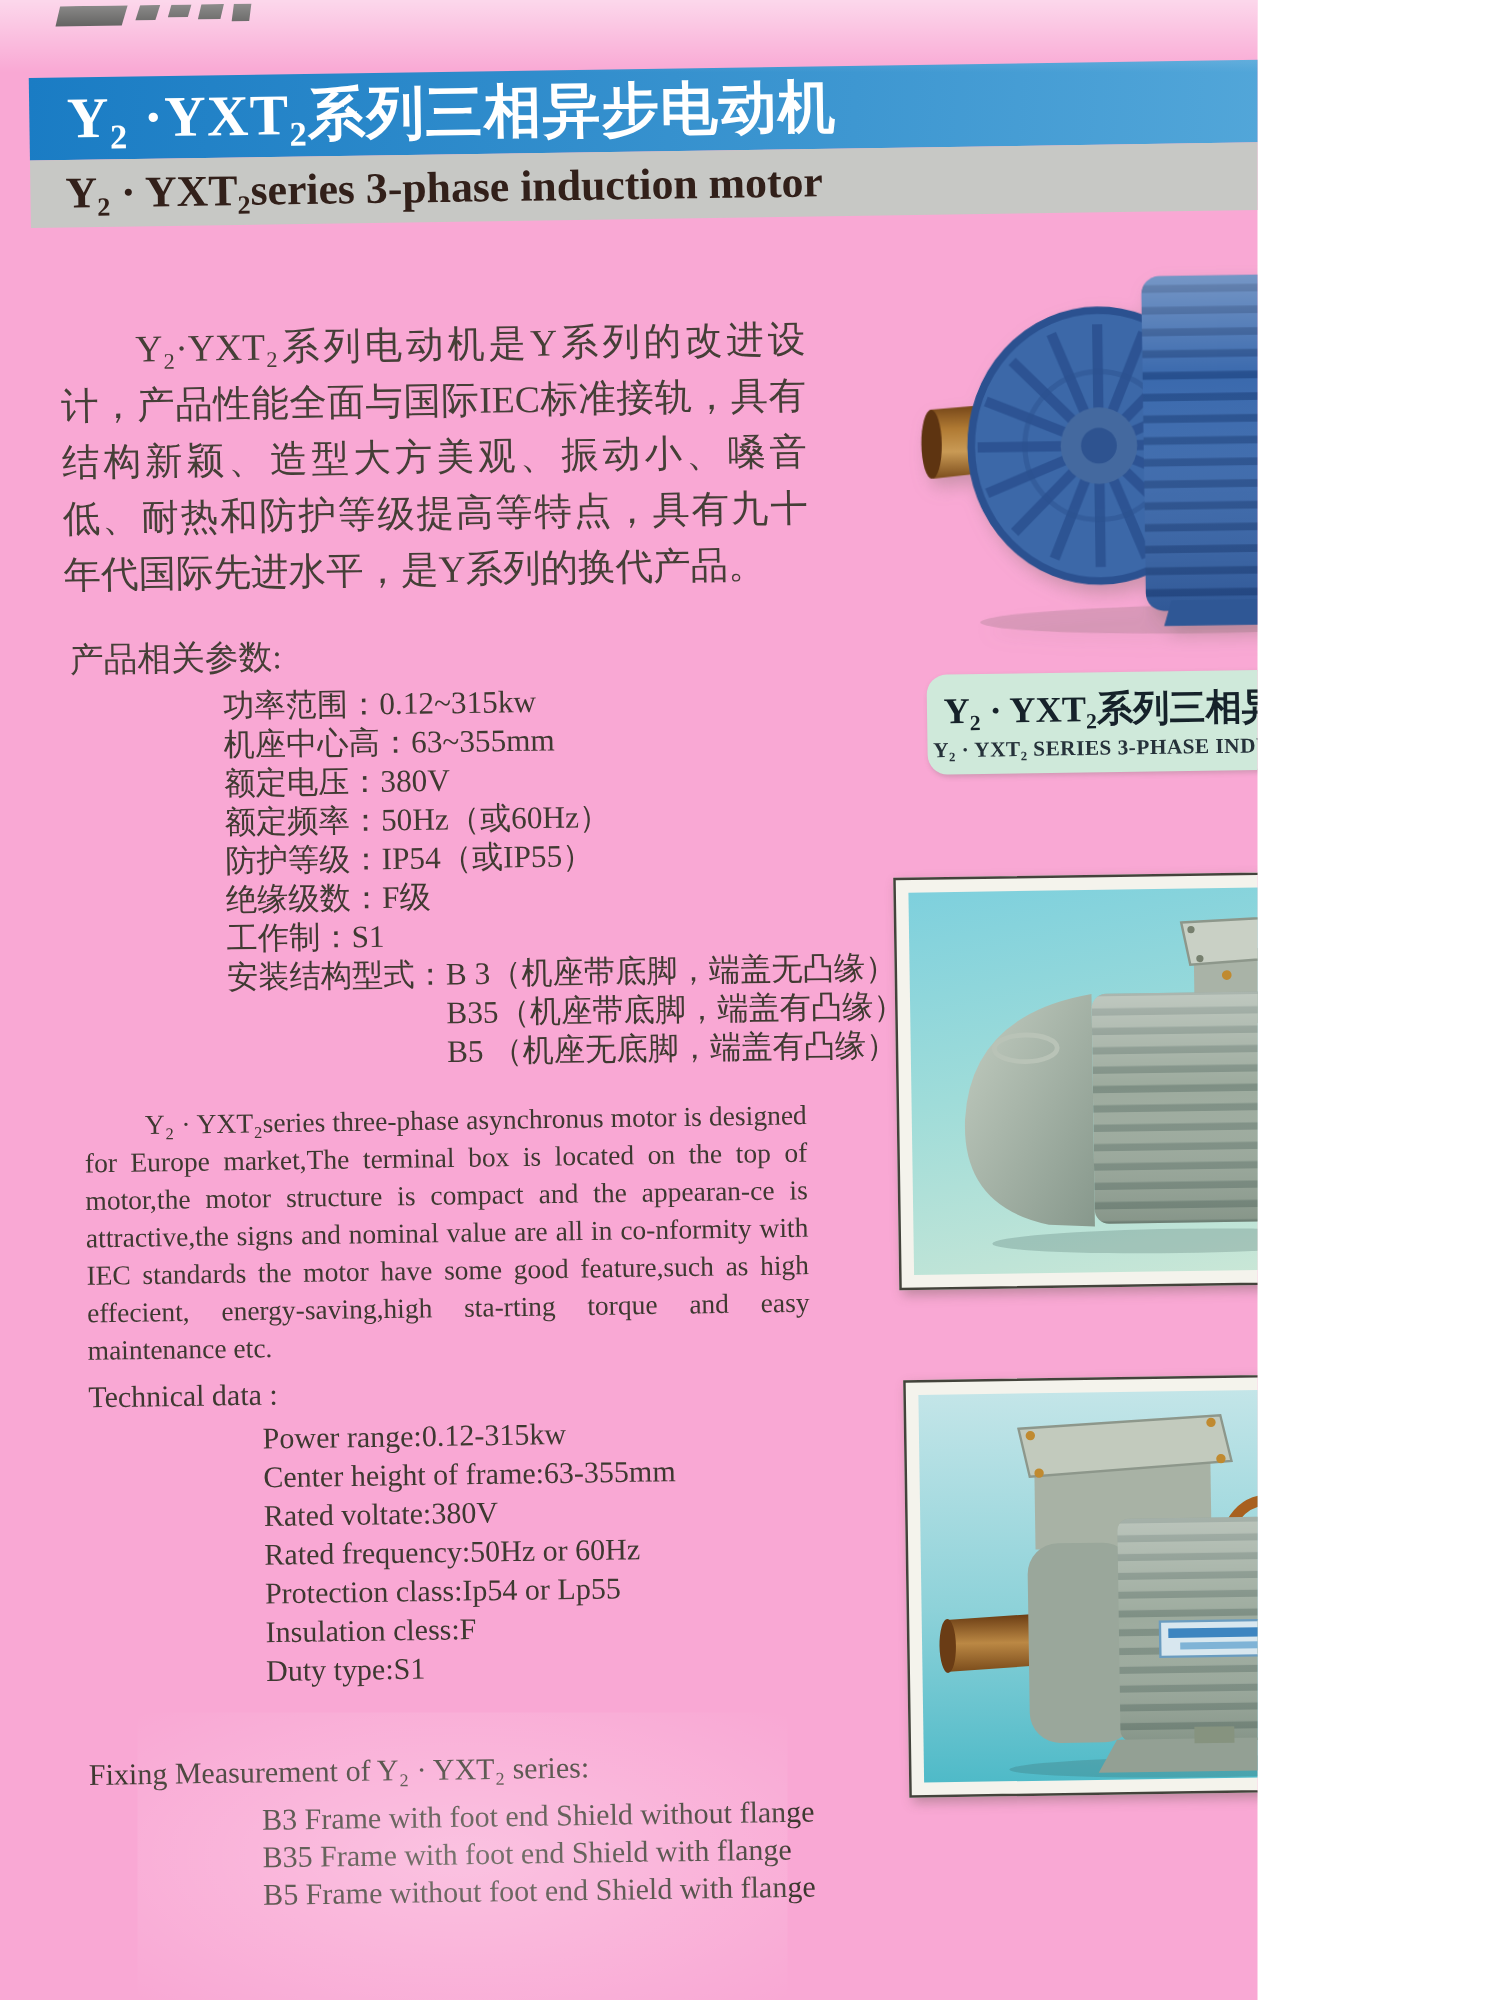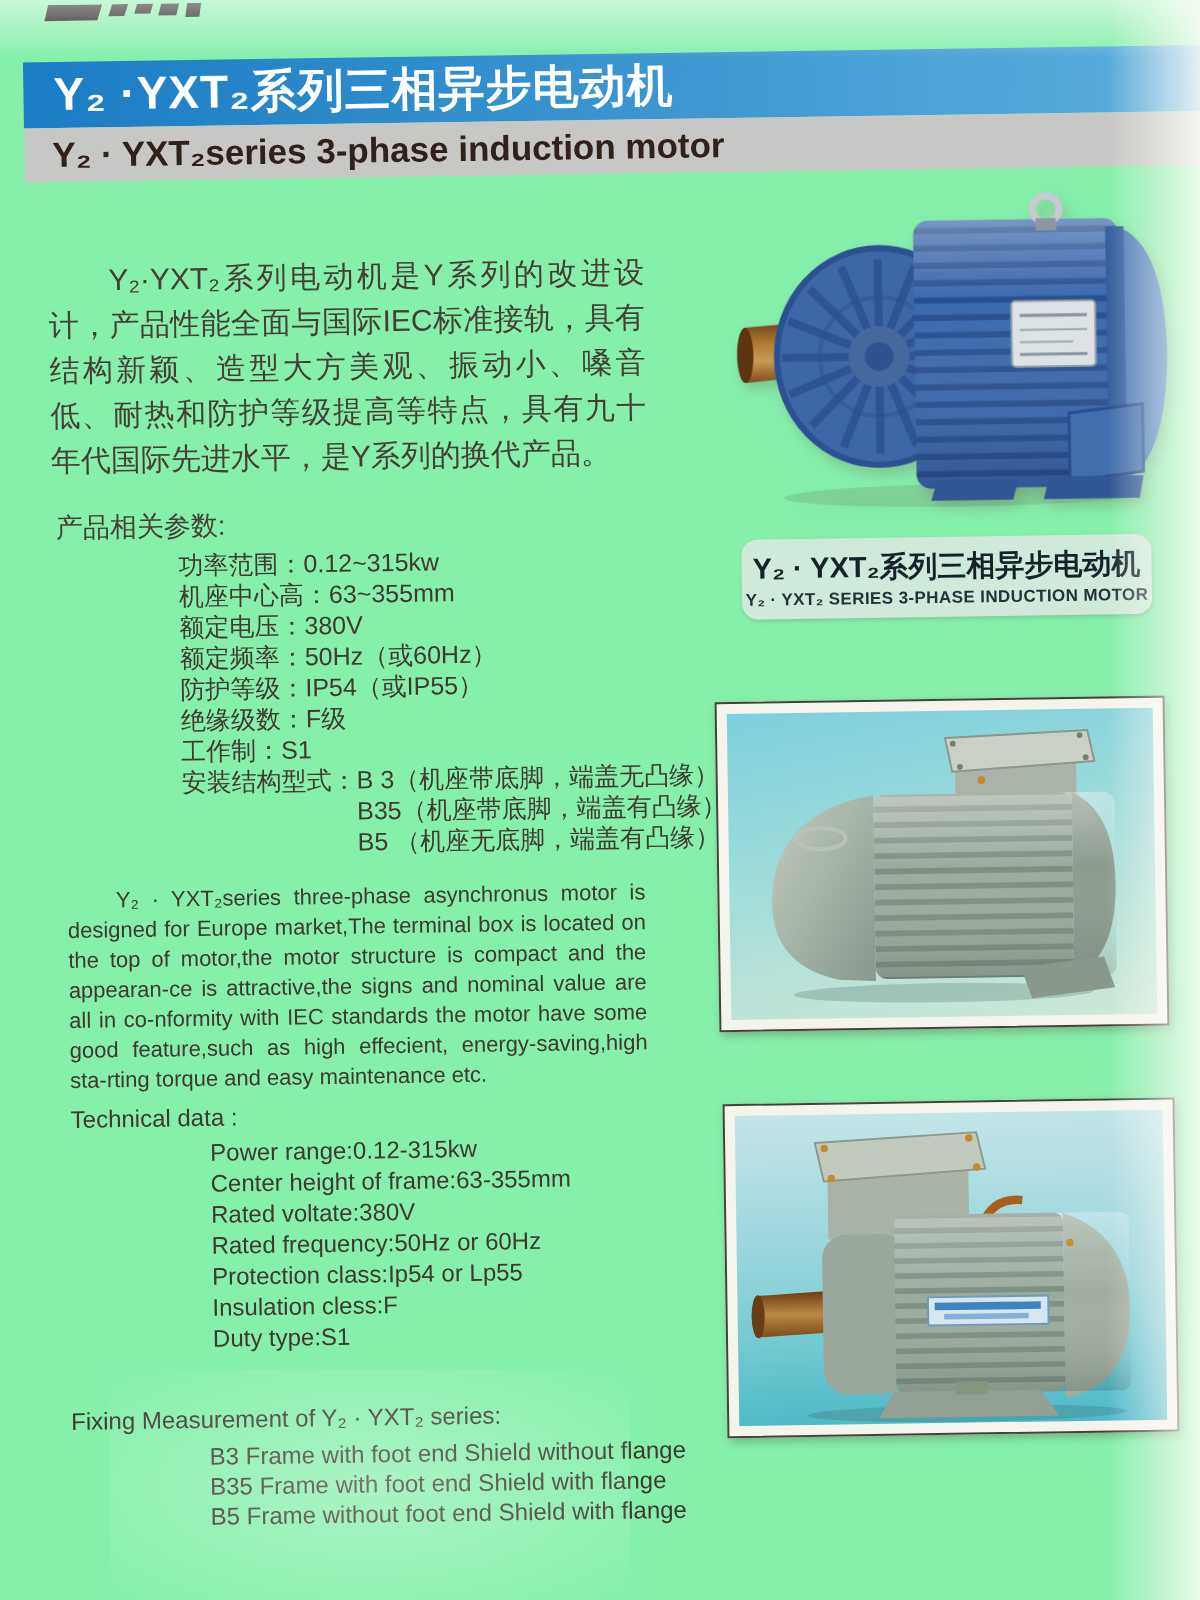--- a/index.html
+++ b/index.html
@@ -1,17 +1,17 @@
 <!DOCTYPE html>
 <html><head>
 <meta charset="utf-8">
 <style>
   html,body{margin:0;padding:0;}
-  .sheet{position:relative;width:1200px;height:1600px;background:#86efac;overflow:hidden;
-         font-family:Liberation Sans, sans-serif;}
+  .sheet{position:relative;width:1006px;height:1600px;background:#f9a8d4;overflow:hidden;
+         font-family:Liberation Serif, serif;}
   .tilt{position:absolute;left:0;top:0;width:1200px;height:1600px;
         transform:rotate(-0.85deg);transform-origin:600px 800px;z-index:1;}
   .abs{position:absolute;}
 
   
   .logo-frag{left:52px;top:-3px;width:190px;height:20px;}
   .banner{left:34px;top:54px;width:1200px;height:66px;box-sizing:border-box;
           background:linear-gradient(95deg,#1a7cc4 0%,#3e97d1 55%,#5fb0de 100%);
           display:flex;align-items:center;padding-left:30px;}
   .banner-title{font-size:46px;font-weight:bold;color:#ffffff;letter-spacing:1px;}

